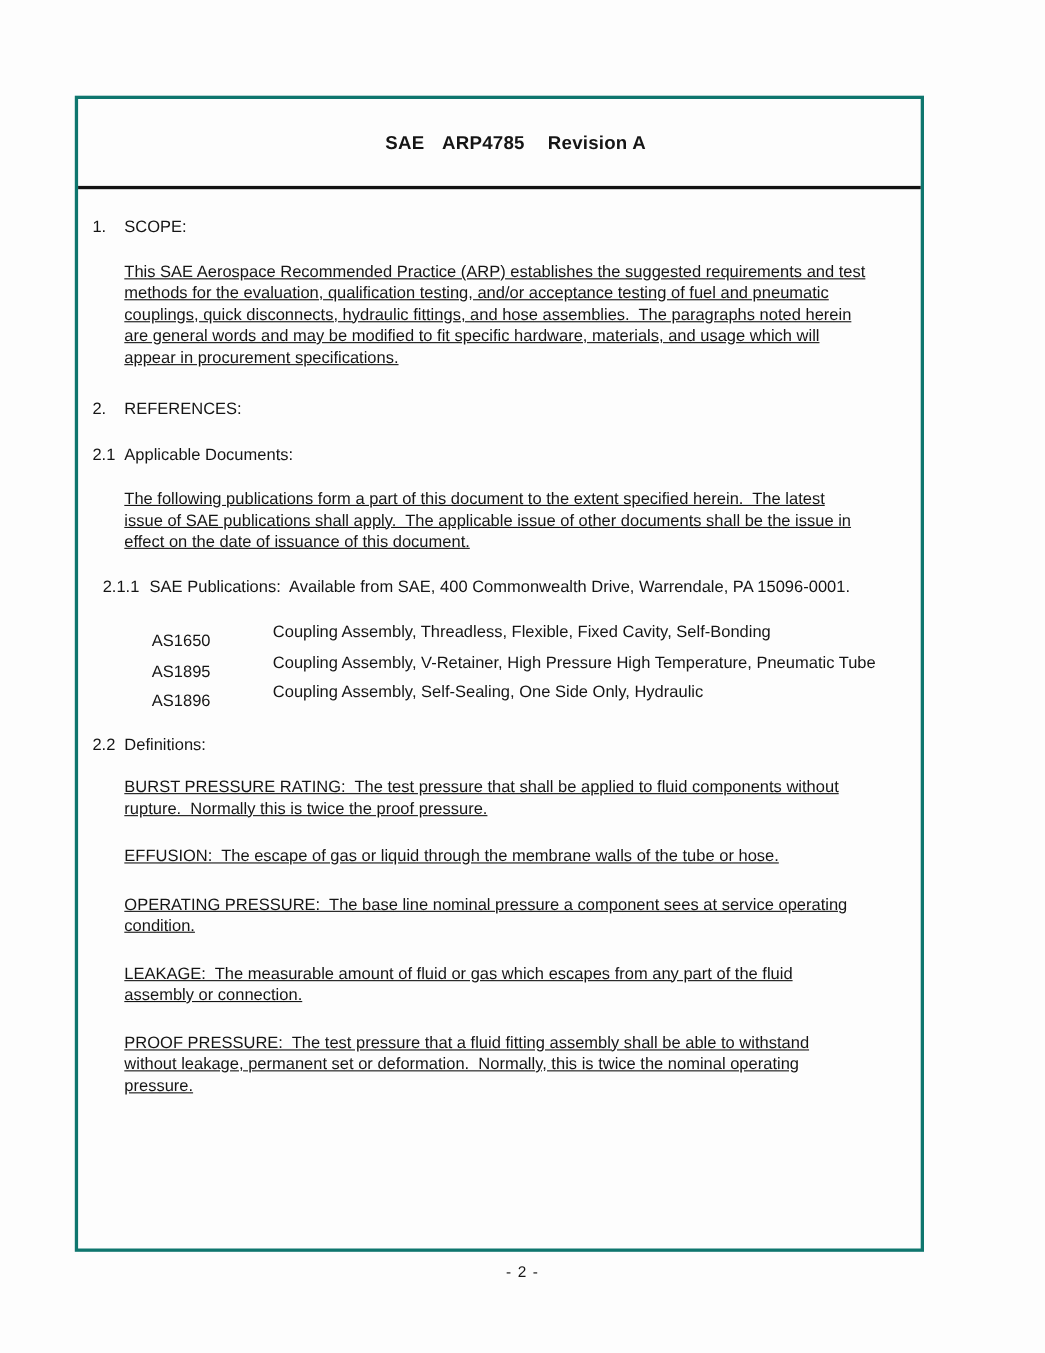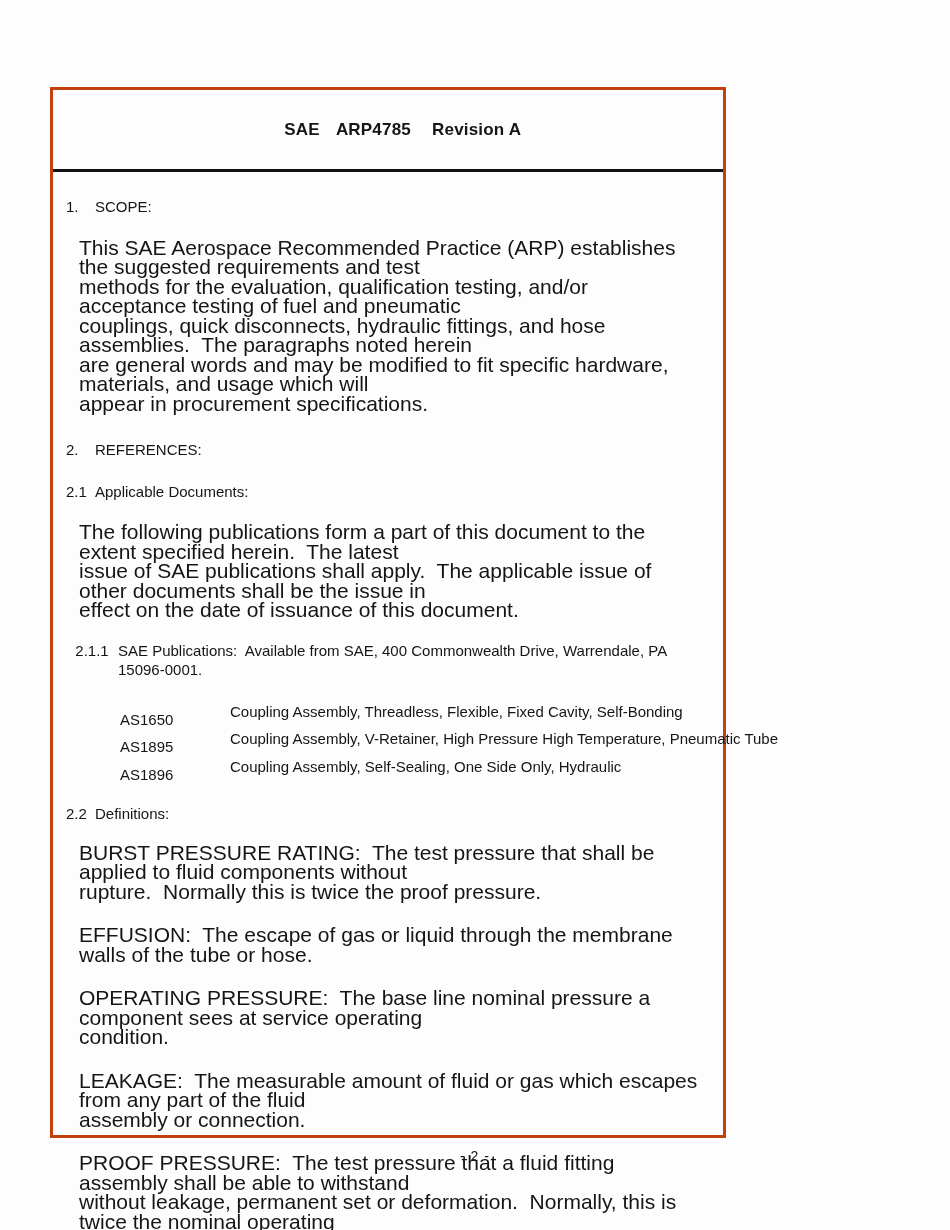--- a/index.html
+++ b/index.html
@@ -6,23 +6,23 @@
   body {
     width: 950px; height: 1230px;
     background: #fdfdfd;
     font-family: "Liberation Sans", sans-serif;
     color: #151515;
     position: relative;
     -webkit-font-smoothing: antialiased;
   }
   .page-border {
     position: absolute;
-    left: 50px; top: 87px;
-    width: 676px; height: 1051px;
-    border: 3px solid #c2410c;
+    left: 68px; top: 87px;
+    width: 772px; height: 1051px;
+    border: 3px solid #0f766e;
     box-sizing: border-box;
     background: #fdfdfd;
   }
   .header-band {
     height: 79px;
     border-bottom: 3px solid #131313;
     display: flex;
     align-items: center;
     justify-content: center;
   }
@@ -40,24 +40,25 @@
   .sec-head {
     display: flex;
     font-size: 15px;
     line-height: 19.5px;
   }
   .sec-num { flex: 0 0 auto; }
   .w-std { width: 29px; }
   .w-sub2 { width: 52px; text-align: center; }
   .sec-title { white-space: pre-wrap; }
   .para {
-    margin-left: 13px;
-    font-size: 21px;
+    margin-left: 29px;
+    font-size: 15px;
     line-height: 19.5px;
     white-space: pre-wrap;
+    text-decoration: underline;
   }
   .mb-21 { margin-bottom: 21px; }
   .mb-27 { margin-bottom: 27px; }
   .mb-22 { margin-bottom: 22px; }
   .mb-20 { margin-bottom: 20px; }
   .mb-19 { margin-bottom: 19px; }
   .mb-24 { margin-bottom: 24px; }
   .pub-list { margin-left: 54px; }
   .pub-row {
     display: flex;

